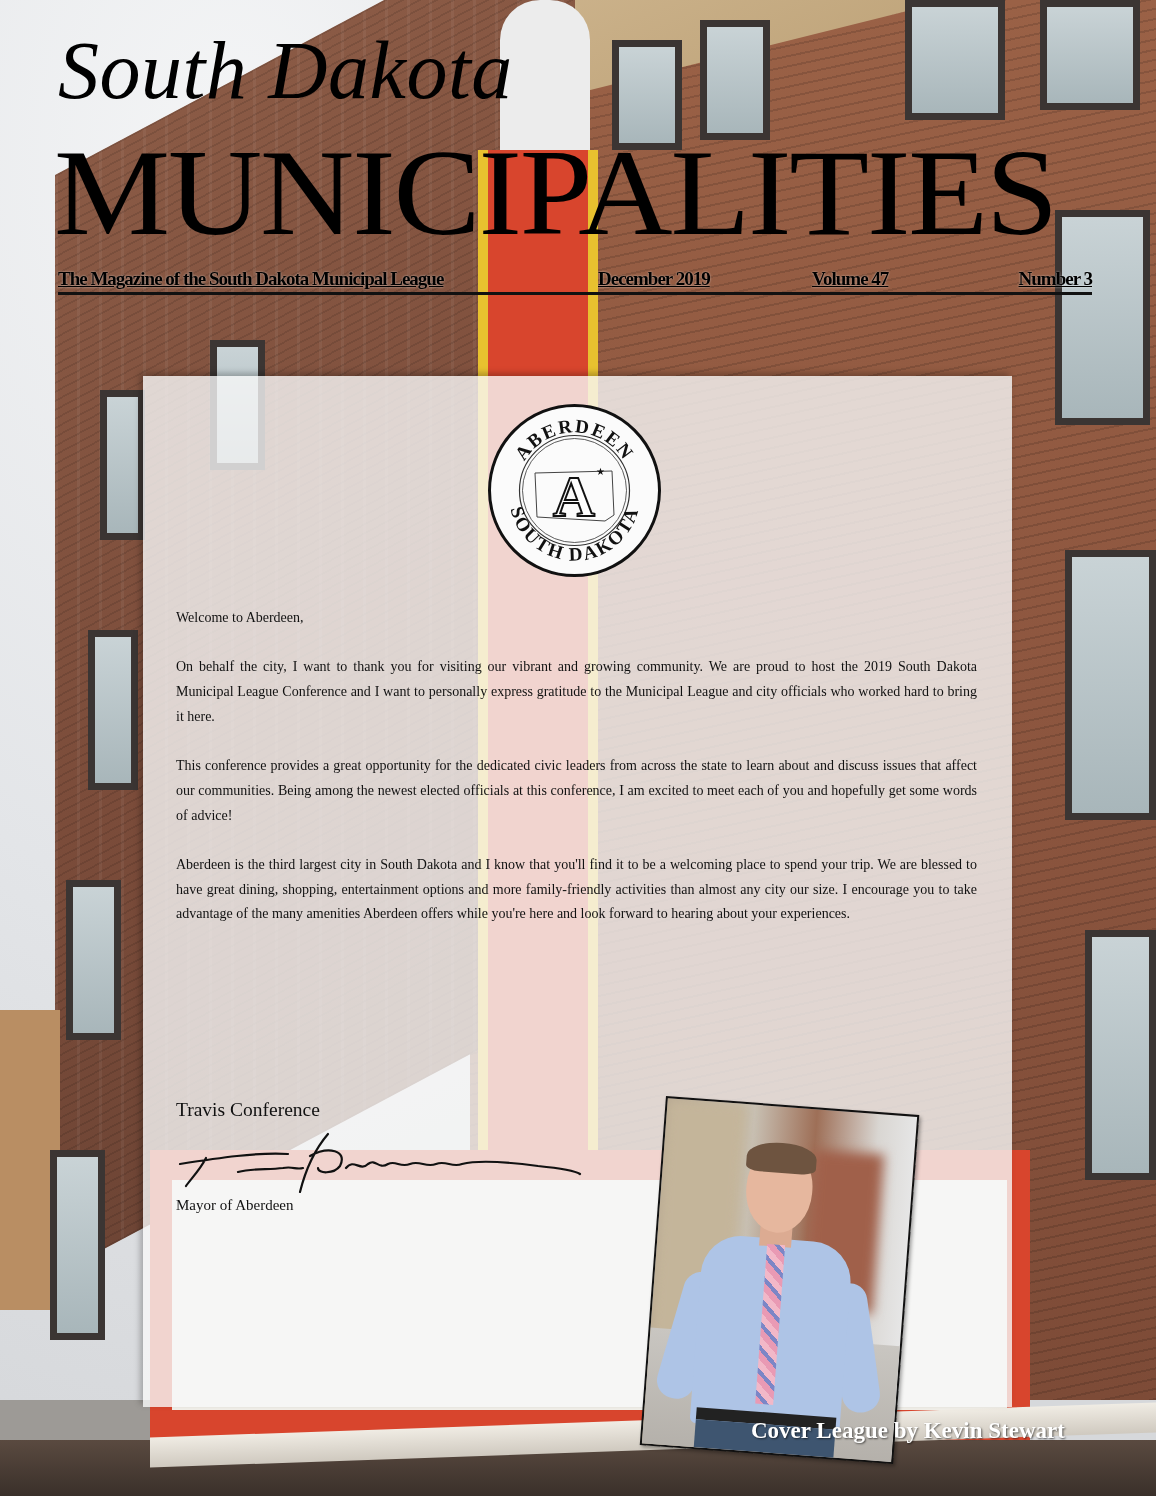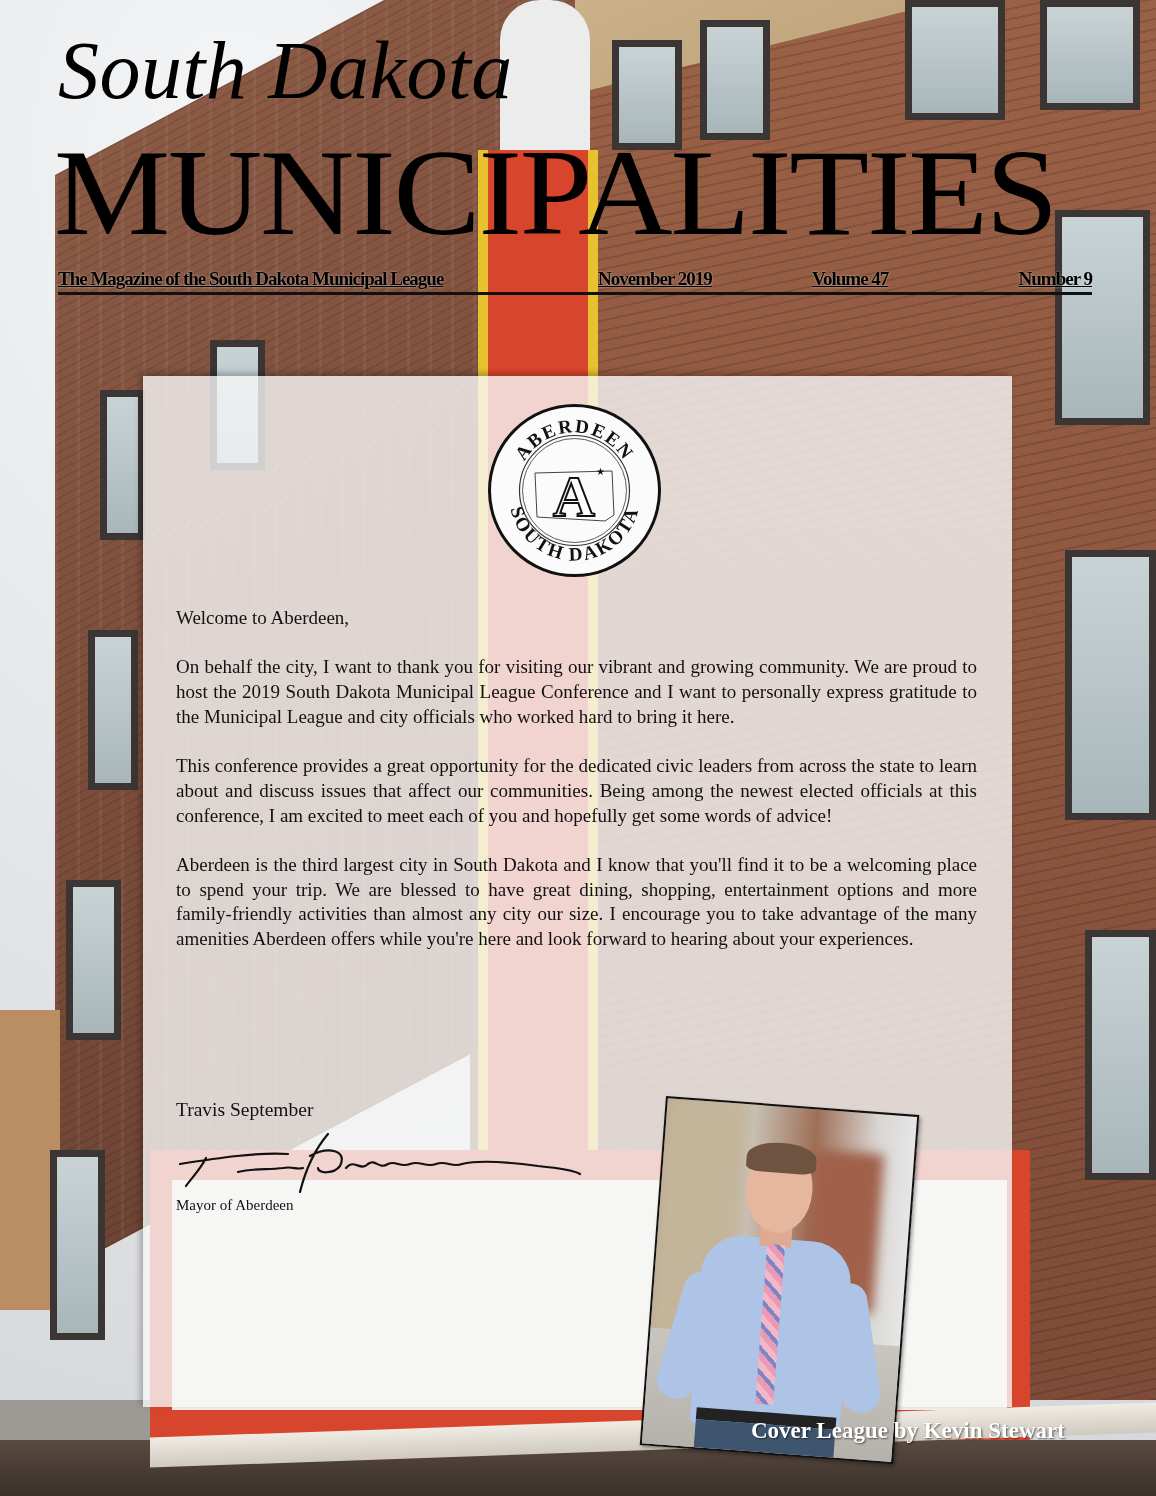--- a/index.html
+++ b/index.html
@@ -41,21 +41,21 @@
   .mb-mag { left:0; }
   .mb-date { left:540px; }
   .mb-vol { left:754px; }
   .mb-num { right:0; }
 
   
   .panel { position:absolute; left:143px; top:376px; width:869px; height:1031px;
            background:rgba(247,247,248,0.80); box-shadow:-3px -3px 6px rgba(0,0,0,.25); }
   .seal { position:absolute; left:487px; top:403px; width:175px; height:175px; }
 
-  .letter { position:absolute; left:176px; top:606px; width:801px; font-family:"Liberation Serif", serif; font-size:19px; line-height:24.7px; color:#111; }
+  .letter { position:absolute; left:176px; top:606px; width:801px; font-family:"Liberation Serif", serif; font-size:14px; line-height:24.7px; color:#111; }
   .letter p { margin:0 0 24.7px 0; text-align:justify; text-align-last:left; }
   .letter p.greet { margin-bottom:24.7px; }
   .sig-name { position:absolute; left:176px; top:1099px; font-size:19.5px; color:#111; }
   .sig-title { position:absolute; left:176px; top:1197px; font-size:15px; color:#111; }
   .signature { position:absolute; left:178px; top:1128px; width:404px; height:70px; }
 
   
   .photo { position:absolute; left:666px; top:1096px; width:250px; height:346px; transform:rotate(4.3deg); transform-origin:left top;
            border:2px solid #111; overflow:hidden; box-shadow:2px 2px 4px rgba(0,0,0,.35);
            background:linear-gradient(90deg,#b5a690 0%,#c8c0b3 35%,#9e6f57 60%,#d9d6d2 85%,#e6e6e6 100%); }
@@ -104,23 +104,23 @@
   <div class="marquee-inner"></div>
   <div class="ground-left"></div>
   <div class="street"></div>
   <div class="canopy"></div>
 </div>
 
 <div class="mast-sub">South Dakota</div>
 <div class="mast-title">MUNICIPALITIES</div>
 <div class="mast-bar">
   <span class="mb-mag">The Magazine of the South Dakota Municipal League</span>
-  <span class="mb-date">November 2019</span>
+  <span class="mb-date">December 2019</span>
   <span class="mb-vol">Volume 47</span>
-  <span class="mb-num">Number 9</span>
+  <span class="mb-num">Number 3</span>
 </div>
 
 <div class="panel"></div>
 
 <svg class="seal" viewBox="0 0 175 175">
   <defs>
     <path id="arcTop" d="M 30 87 A 57 57 0 0 1 145 87"></path>
     <path id="arcBot" d="M 22 92 A 65 65 0 0 0 153 92"></path>
   </defs>
   <circle cx="87.5" cy="87.5" r="85" fill="#fbfbfb" stroke="#111" stroke-width="3"></circle>
@@ -137,21 +137,21 @@
   <text x="109" y="72" font-family="DejaVu Sans, sans-serif" font-size="10" fill="#111">★</text>
 </svg>
 
 <div class="letter">
   <p class="greet">Welcome to Aberdeen,</p>
   <p>On behalf the city, I want to thank you for visiting our vibrant and growing community. We are proud to host the 2019 South Dakota Municipal League Conference and I want to personally express gratitude to the Municipal League and city officials who worked hard to bring it here.</p>
   <p>This conference provides a great opportunity for the dedicated civic leaders from across the state to learn about and discuss issues that affect our communities. Being among the newest elected officials at this conference, I am excited to meet each of you and hopefully get some words of advice!</p>
   <p>Aberdeen is the third largest city in South Dakota and I know that you'll find it to be a welcoming place to spend your trip. We are blessed to have great dining, shopping, entertainment options and more family-friendly activities than almost any city our size. I encourage you to take advantage of the many amenities Aberdeen offers while you're here and look forward to hearing about your experiences.</p>
 </div>
 
-<div class="sig-name">Travis September</div>
+<div class="sig-name">Travis Conference</div>
 <svg class="signature" viewBox="0 0 404 70">
   <path d="M2 36 C 40 30, 80 24, 110 26 M 28 30 C 22 42, 12 52, 8 58 M 60 44 C 75 40, 90 42, 105 40 C 115 38, 118 42, 125 40" fill="none" stroke="#111" stroke-width="2.2" stroke-linecap="round"></path>
   <path d="M150 6 C 138 20, 128 40, 122 64 M 132 28 C 150 18, 170 22, 162 38 C 156 46, 140 46, 140 40
            M 168 40 C 176 30, 182 44, 190 36 C 198 30, 200 42, 210 36 C 218 32, 222 40, 232 36 C 242 32, 248 40, 258 36
            C 268 32, 274 40, 284 36 C 300 32, 330 34, 360 38 C 380 40, 396 42, 402 46" fill="none" stroke="#111" stroke-width="2.2" stroke-linecap="round"></path>
 </svg>
 <div class="sig-title">Mayor of Aberdeen</div>
 
 <div class="photo">
   <div class="bg-blur2"></div>

